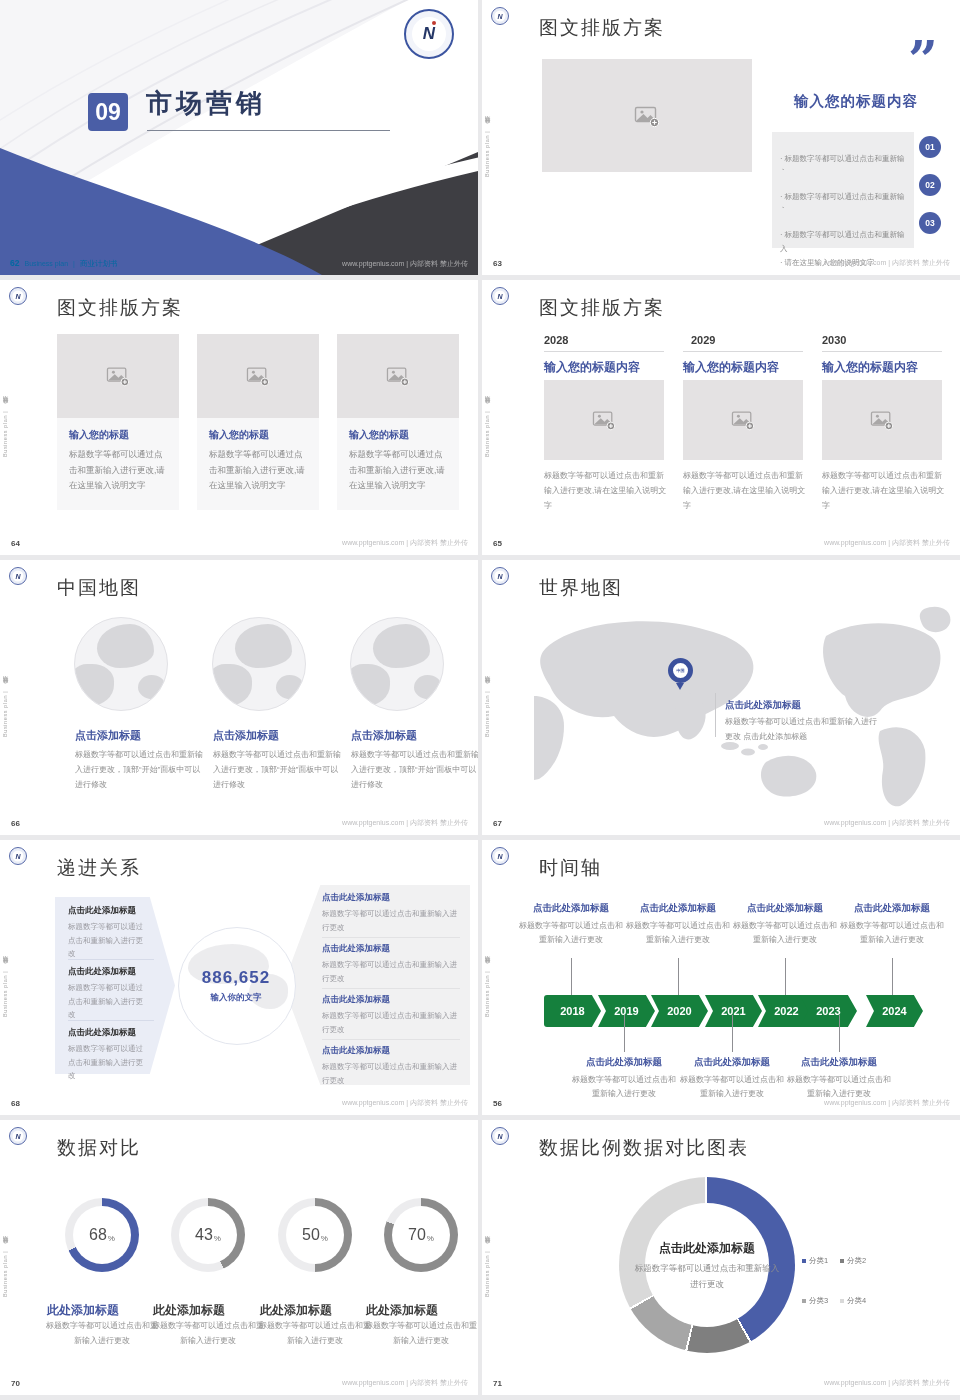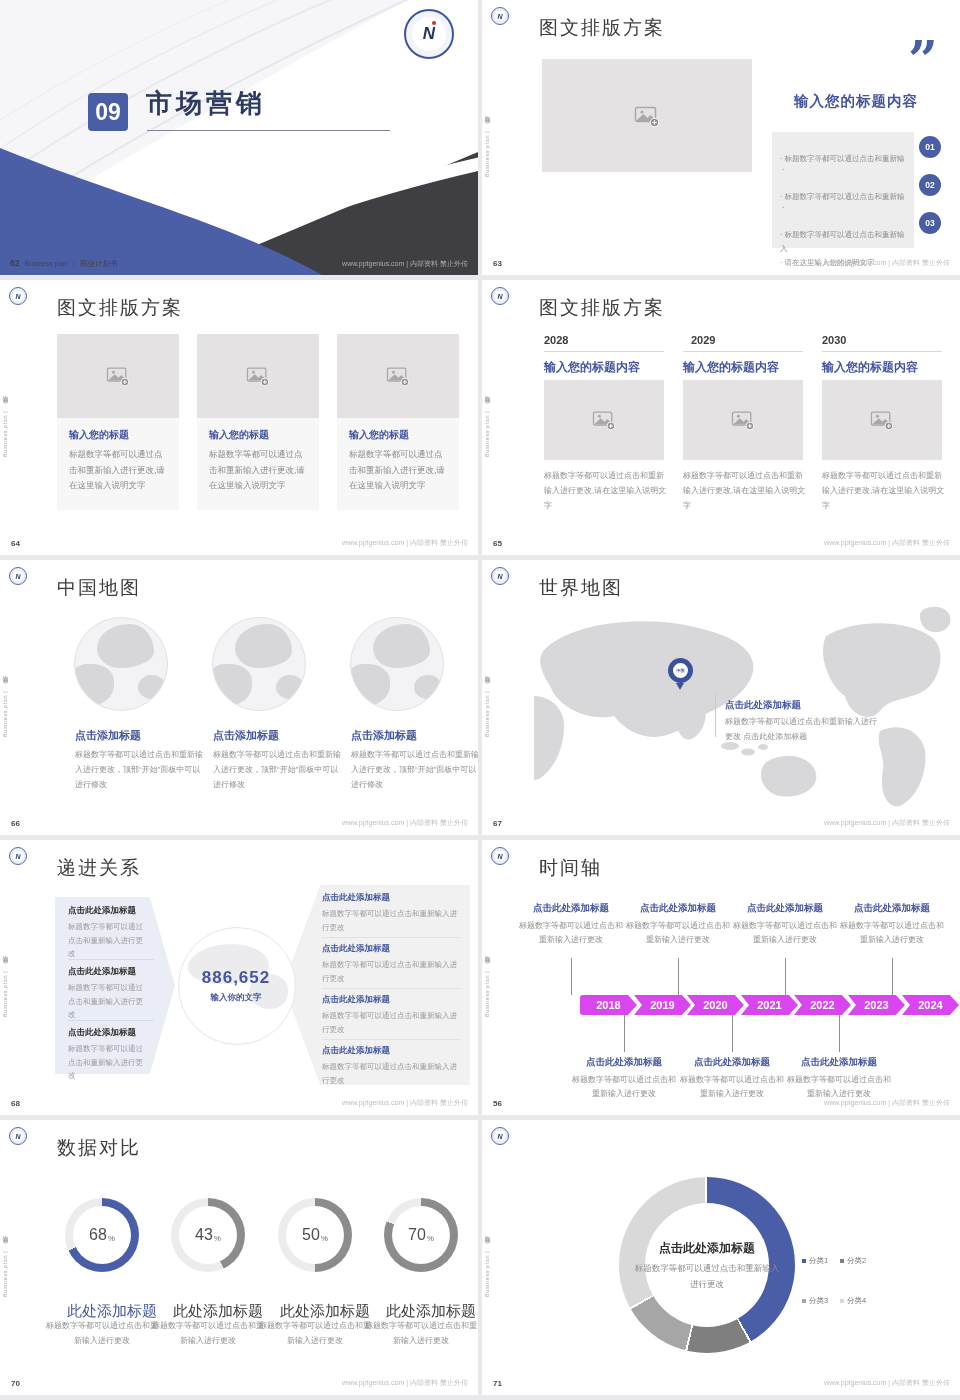--- a/index.html
+++ b/index.html
@@ -15,21 +15,21 @@
   .mini-logo span{font-size:7px;font-weight:bold;font-style:italic;color:#2c3c74;}
   .ph{background:#e4e2e3;display:flex;align-items:center;justify-content:center;}
   
   .s62 .badge06{left:88px;top:93px;width:40px;height:38px;background:#4a5ea6;border-radius:4px;color:#fff;font-size:23px;font-weight:bold;display:flex;align-items:center;justify-content:center;}
   .s62 .t62{left:146px;top:86px;font-size:26px;font-weight:bold;color:#2d3b60;letter-spacing:4px;}
   .s62 .tline{left:147px;top:130px;width:243px;height:1px;background:#7e8594;}
   .s62 .d62{left:147px;top:139px;width:262px;font-size:9px;color:#7d7d7d;line-height:1.85;}
   .logo62{right:24px;top:9px;width:46px;height:46px;border-radius:50%;border:2px solid #3c55a0;background:#fff;box-shadow:inset 0 0 0 6px #f2f4fa;display:flex;align-items:center;justify-content:center;}
   .logo62 .n{font-size:17px;font-weight:800;font-style:italic;color:#253767;}
   .logo62 .dot{position:absolute;top:10px;left:26px;width:4px;height:4px;border-radius:50%;background:#c03a30;}
-  .f62l{left:10px;bottom:6px;display:flex;gap:5px;align-items:baseline;z-index:5;color:#404040;}
+  .f62l{left:10px;bottom:6px;display:flex;gap:5px;align-items:baseline;z-index:5;color:#0369a1;}
   .f62l .num{font-size:8.5px;font-weight:bold;}
   .f62l .en{font-size:7px;opacity:.85;}
   .f62l .sep{font-size:7px;opacity:.7;}
   .f62l .zh{font-size:7.5px;font-weight:normal;}
   .wm62{right:10px;bottom:6px;font-size:7px;color:rgba(255,255,255,.55);z-index:5;}
   
   .s63-img{left:60px;top:59px;width:210px;height:113px;}
   .s63-cap{left:60px;top:172px;width:210px;height:60px;background:#f1f1f2;padding:9px 13px;font-size:8px;color:#8e8e8e;line-height:1.8;box-sizing:border-box;}
   .s63-quote{right:22px;top:34px;font-size:52px;font-weight:bold;color:#4a5ea8;font-family:"DejaVu Serif",serif;line-height:1;}
   .s63-h{left:288px;top:92px;width:172px;text-align:center;font-size:14.5px;font-weight:bold;color:#44569f;letter-spacing:1px;}
@@ -72,33 +72,33 @@
   .s68-circle .m1{width:70%;height:34%;top:14%;left:8%;border-radius:55% 45% 60% 40%/60% 55% 45% 40%;}
   .s68-circle .m2{width:34%;height:30%;top:40%;right:6%;border-radius:50% 50% 45% 55%/55% 45% 50% 50%;}
   .s68-num{left:178px;top:128px;width:116px;text-align:center;font-size:17px;font-weight:bold;color:#4355a3;letter-spacing:1px;z-index:2;}
   .s68-lab{left:178px;top:152px;width:116px;text-align:center;font-size:8.5px;font-weight:bold;color:#4355a3;z-index:2;}
   .s68-right{left:283px;top:45px;width:187px;height:200px;background:#f1f1f2;clip-path:polygon(20% 0,100% 0,100% 100%,20% 100%,0 50%);}
   .s68-ri{left:322px;width:138px;}
   .s68-ri h5{margin:0;font-size:8.5px;color:#44569f;}
   .s68-ri p{margin:3px 0 0;font-size:7.5px;color:#9a9aa0;line-height:1.8;}
   .s68-rsep{left:322px;width:138px;height:1px;background:#e2e2e4;}
   
-  .ybar{top:155px;width:57px;height:20px;background:#d946ef;color:#fff;font-weight:bold;font-size:11px;display:flex;align-items:center;justify-content:center;clip-path:polygon(0 0,84% 0,100% 50%,84% 100%,0 100%,14% 50%);margin-left:36px;}
+  .ybar{top:155px;width:57px;height:32px;background:#15803d;color:#fff;font-weight:bold;font-size:11px;display:flex;align-items:center;justify-content:center;clip-path:polygon(0 0,84% 0,100% 50%,84% 100%,0 100%,14% 50%);}
   .ybar.first{clip-path:polygon(0 0,84% 0,100% 50%,84% 100%,0 100%);border-radius:3px 0 0 3px;}
   .tl-item{width:104px;text-align:center;}
   .tl-item h5{margin:0;font-size:9.5px;color:#44569f;}
   .tl-item p{margin:4px 0 0;font-size:8px;color:#8e8e8e;line-height:1.8;}
   .tl-conn{width:1px;background:#8f8f93;}
   
   .gauge{width:74px;height:74px;border-radius:50%;position:absolute;top:78px;}
   .gauge::before{content:"";position:absolute;inset:8px;background:#fff;border-radius:50%;}
   .gauge .val{position:absolute;inset:0;display:flex;align-items:center;justify-content:center;gap:1px;}
   .gauge .val b{font-size:16px;color:#4f4f4f;font-weight:normal;}
   .gauge .val i{font-size:8px;color:#6a6a6a;font-style:normal;margin-top:6px;}
-  .g-title{top:182px;width:110px;text-align:right;font-size:15px;font-weight:normal;color:#3c3c3c;}
+  .g-title{top:182px;width:110px;text-align:left;font-size:12px;font-weight:bold;color:#3c3c3c;}
   .g-title.hl{color:#44569f;}
   .g-body{top:198px;width:112px;text-align:center;font-size:8px;color:#8e8e8e;line-height:1.9;}
   
   .donut{left:137px;top:57px;width:176px;height:176px;border-radius:50%;}
   .donut::before{content:"";position:absolute;inset:26px;background:#fff;border-radius:50%;}
   .s71-ct{left:145px;top:120px;width:160px;text-align:center;font-size:12px;font-weight:bold;color:#2d2d2d;z-index:2;}
   .s71-cb{left:150px;top:140px;width:150px;text-align:center;font-size:8.5px;color:#8e8e8e;line-height:1.9;z-index:2;}
   .lg{display:flex;align-items:center;gap:3px;font-size:7.5px;color:#7a7a7a;}
   .lg i{width:4px;height:4px;display:inline-block;}
 </style>
@@ -405,21 +405,21 @@
       </div>
     <div class="abs tl-conn" style="left:89px;top:118px;height:37px"></div>
     <div class="abs tl-conn" style="left:196px;top:118px;height:37px"></div>
     <div class="abs tl-conn" style="left:303px;top:118px;height:37px"></div>
     <div class="abs tl-conn" style="left:410px;top:118px;height:37px"></div>
     <div class="abs ybar first" style="left:62px">2018</div>
     <div class="abs ybar" style="left:116px">2019</div>
     <div class="abs ybar" style="left:169px">2020</div>
     <div class="abs ybar" style="left:223px">2021</div>
     <div class="abs ybar" style="left:276px">2022</div>
-    <div class="abs ybar" style="left:330px">2023</div>
+    <div class="abs ybar" style="left:318px">2023</div>
     <div class="abs ybar" style="left:384px">2024</div>
     <div class="abs tl-conn" style="left:142px;top:175px;height:37px"></div>
     <div class="abs tl-conn" style="left:250px;top:175px;height:37px"></div>
     <div class="abs tl-conn" style="left:357px;top:175px;height:37px"></div>
     <div class="abs tl-item" style="left:90px;top:216px">
         <h5>点击此处添加标题</h5>
         <p>标题数字等都可以通过点击和重新输入进行更改</p>
       </div>
     <div class="abs tl-item" style="left:198px;top:216px">
         <h5>点击此处添加标题</h5>
@@ -473,20 +473,21 @@
     <div class="abs g-body" style="left:365px">标题数字等都可以通过点击和重新输入进行更改</div>
     <span class="abs pagenum">70</span>
     <span class="abs wm">www.pptgenius.com | 内部资料 禁止外传</span>
   </section>
 
   <section class="slide">
     <span class="abs mini-logo">
         <span>N</span>
       </span>
     <span class="abs vlabel">Business plan | 商业计划书</span>
+    <h2 class="abs stitle">数据比例数据对比图表</h2>
     <div class="abs donut" style="background: conic-gradient(rgb(74, 94, 168) 0%, rgb(74, 94, 168) 41.6%, rgb(255, 255, 255) 41.6%, rgb(255, 255, 255) 42%, rgb(127, 127, 127) 42%, rgb(127, 127, 127) 53.6%, rgb(255, 255, 255) 53.6%, rgb(255, 255, 255) 54%, rgb(166, 166, 166) 54%, rgb(166, 166, 166) 66.6%, rgb(255, 255, 255) 66.6%, rgb(255, 255, 255) 67%, rgb(217, 217, 217) 67%, rgb(217, 217, 217) 99.6%, rgb(255, 255, 255) 99.6%, rgb(255, 255, 255) 100%);"></div>
     <div class="abs s71-ct">点击此处添加标题</div>
     <div class="abs s71-cb">标题数字等都可以通过点击和重新输入进行更改</div>
     <div class="abs lg" style="left:320px;top:136px">
         <i style="background: rgb(74, 94, 168);"></i>
         <span>分类1</span>
       </div>
     <div class="abs lg" style="left:358px;top:136px">
         <i style="background: rgb(127, 127, 127);"></i>
         <span>分类2</span>

